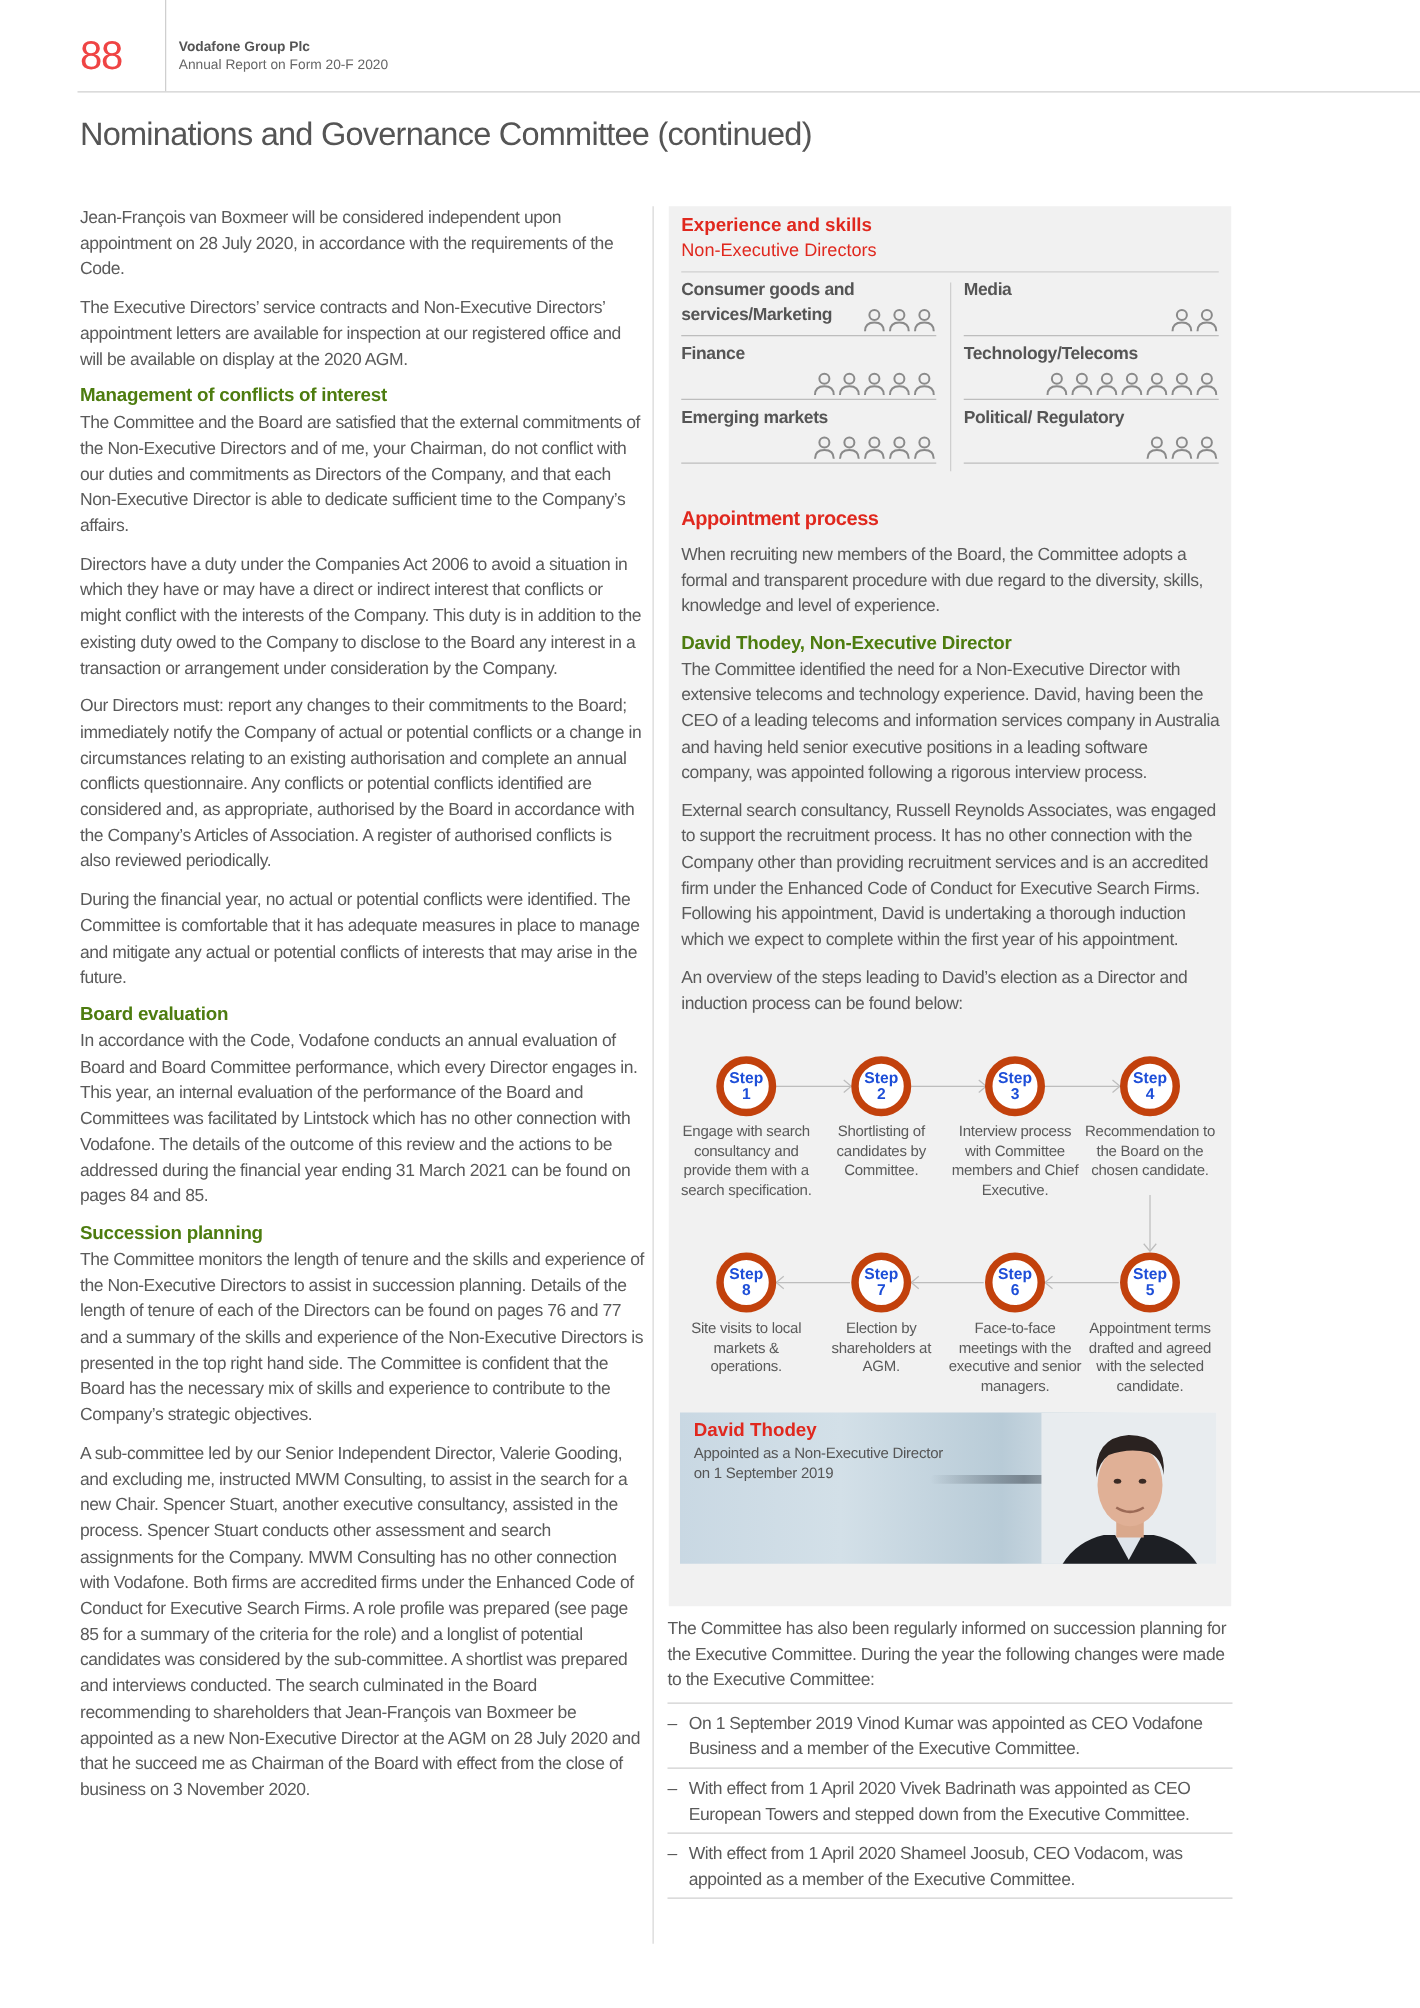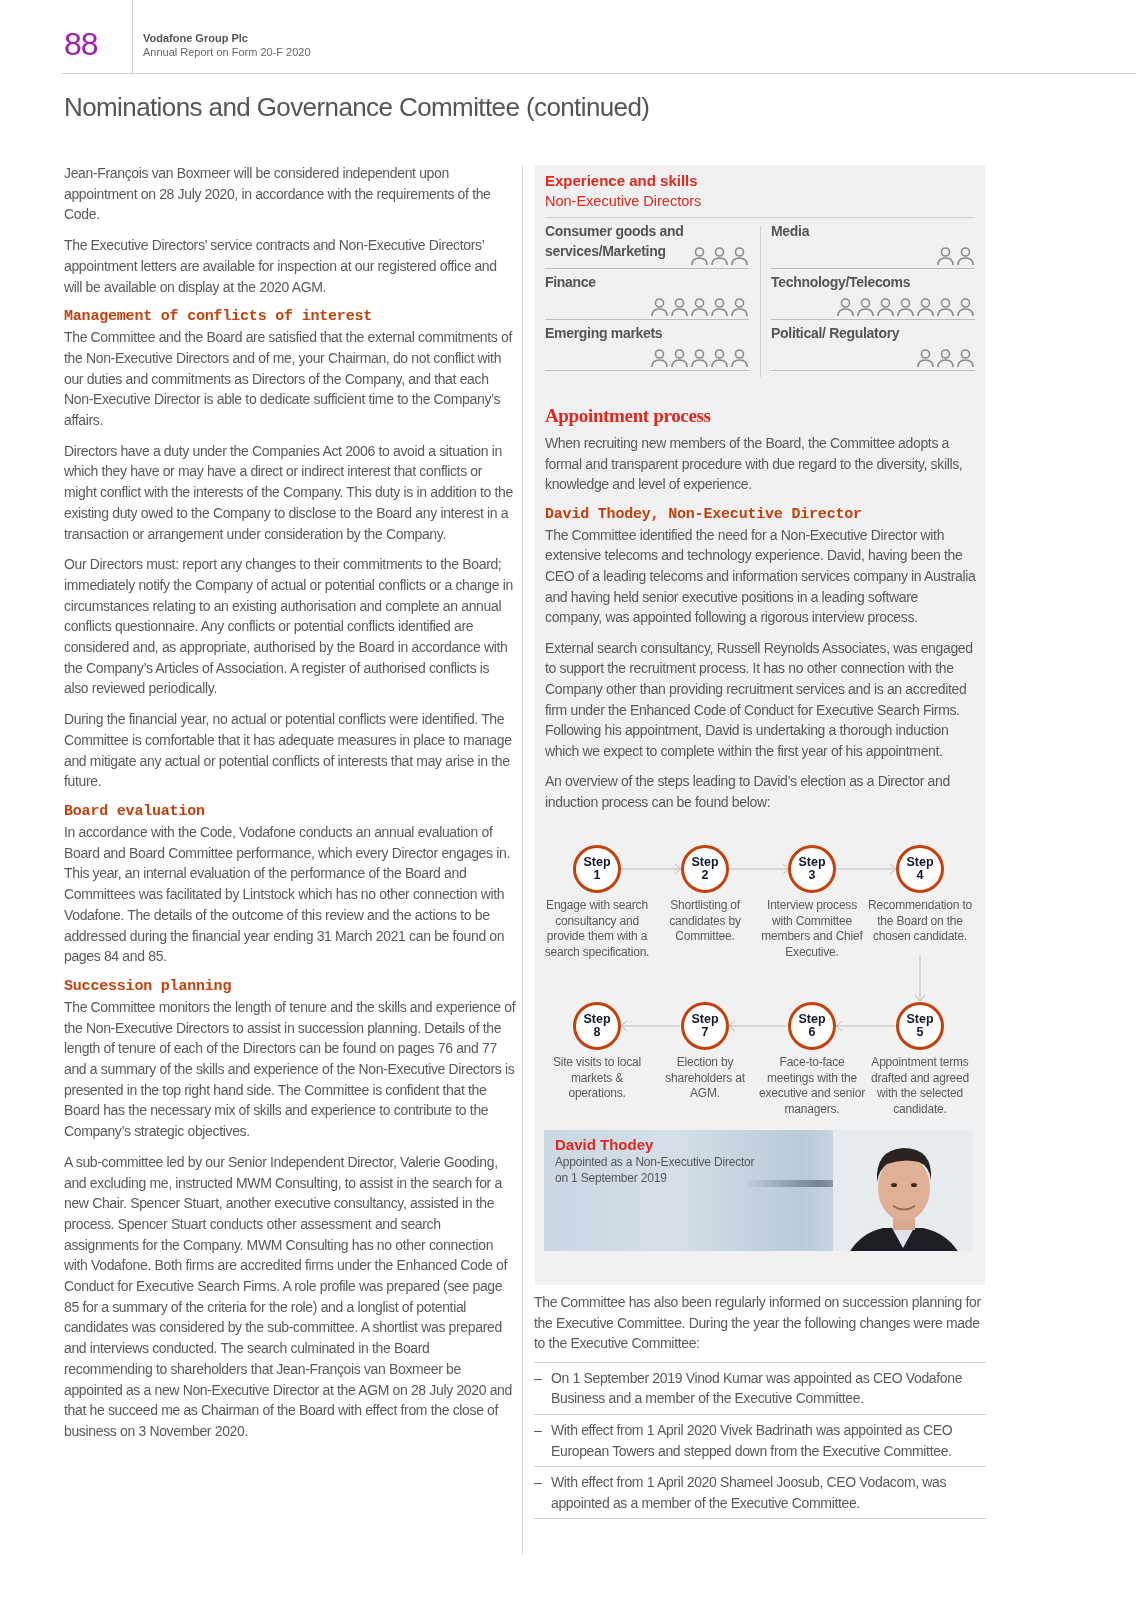--- a/index.html
+++ b/index.html
@@ -1,51 +1,51 @@
 <!DOCTYPE html>
 <html><head>
 <meta charset="utf-8">
 <style>
   * { box-sizing: border-box; margin: 0; padding: 0; }
   html, body { width: 1136px; height: 1606px; background: #ffffff; }
   body { position: relative; font-family: "Liberation Sans", sans-serif; color: #555555; overflow: hidden; }
 
-  .page-num { position: absolute; left: 64px; top: 26px; font-size: 32px; color: #a21caf; font-weight: 300; letter-spacing: -1px; }
+  .page-num { position: absolute; left: 64px; top: 26px; font-size: 32px; color: #ef4444; font-weight: 300; letter-spacing: -1px; }
   .header-vrule { position: absolute; left: 132px; top: 0; width: 1px; height: 73px; background: #cfcfcf; }
   .company { position: absolute; left: 143px; top: 32px; font-size: 11px; font-weight: bold; color: #555; }
   .report { position: absolute; left: 143px; top: 46px; font-size: 11px; color: #666; }
   .header-hrule { position: absolute; left: 62px; right: 0; top: 73px; height: 1px; background: #cfcfcf; }
   .page-title { position: absolute; left: 64px; top: 92px; font-size: 26px; color: #555; letter-spacing: -0.6px; font-weight: normal; }
 
   .col-left { position: absolute; left: 64px; top: 163px; width: 452px; font-size: 14px; line-height: 20.7px; color: #5a5a5a; letter-spacing: -0.35px; }
   .col-left p { margin-bottom: 10px; }
-  .col-left h3, .panel h3 { color: #c2410c; font-size: 15px; font-weight: bold; line-height: 20px; letter-spacing: -0.2px; font-family: Liberation Mono, monospace; }
+  .col-left h3, .panel h3 { color: #4d7c0f; font-size: 15px; font-weight: bold; line-height: 20px; letter-spacing: -0.2px; }
 
   .mid-rule { position: absolute; left: 522px; top: 165px; width: 1px; height: 1390px; background: #d8d8d8; }
 
   .panel { position: absolute; left: 535px; top: 165px; width: 450px; height: 1120px; background: #f1f1f1; }
   .skills { position: absolute; left: 10px; top: 6px; width: 430px; }
   .skills-title { color: #e0281e; font-weight: bold; font-size: 15px; line-height: 20px; }
   .skills-sub { color: #e0281e; font-size: 14.5px; line-height: 20px; margin-bottom: 6px; }
   .skills-hrule { height: 1px; background: #cfcfcf; }
   .skills-grid { position: relative; display: grid; grid-template-columns: 204px 204px; column-gap: 22px; }
   .skills-vrule { position: absolute; left: 215px; top: 8px; bottom: -6px; width: 1px; background: #cfcfcf; }
   .skill-cell { position: relative; height: 51px; border-bottom: 1px solid #bdbdbd; font-size: 14px; line-height: 20px; color: #555; letter-spacing: -0.3px; padding-top: 3px; }
   .skill-label { width: 150px; font-weight: bold; }
   .icons { position: absolute; right: 0; bottom: 2px; display: flex; gap: 1px; }
   .person { width: 19px; height: 20px; display: block; }
 
   .appt { position: absolute; left: 10px; top: 238px; width: 432px; font-size: 14px; line-height: 20.6px; color: #5a5a5a; letter-spacing: -0.35px; }
-  .appt h2 { color: #e0281e; font-size: 19px; font-weight: bold; line-height: 26px; margin-bottom: 4px; font-family: Liberation Serif, serif; }
+  .appt h2 { color: #e0281e; font-size: 16px; font-weight: bold; line-height: 26px; margin-bottom: 4px; }
   .appt p { margin-bottom: 10px; }
 
   .steps { position: absolute; left: 0; top: 683px; width: 450px; height: 280px; }
   .steps svg.arrows { position: absolute; left: 0; top: 0; width: 450px; height: 280px; }
   .step { position: absolute; width: 110px; text-align: center; }
-  .step-circle { width: 48px; height: 48px; border-radius: 50%; background: #fff; border: 3px solid #c2410c; margin: 0 auto; display: flex; flex-direction: column; justify-content: center; align-items: center; color: #0f172a; font-weight: bold; font-size: 12.5px; line-height: 13px; }
+  .step-circle { width: 48px; height: 48px; border-radius: 50%; background: #fff; border: 6px solid #c2410c; margin: 0 auto; display: flex; flex-direction: column; justify-content: center; align-items: center; color: #1d4ed8; font-weight: bold; font-size: 12.5px; line-height: 13px; }
   .step-text { margin-top: 5px; font-size: 12px; line-height: 15.7px; color: #5a5a5a; letter-spacing: -0.2px; }
 
   .profile { position: absolute; left: 9px; top: 965px; width: 429px; height: 121px; overflow: hidden;
              background: linear-gradient(90deg, #c9d8e3 0%, #d3e0e8 30%, #b8cbd7 60%, #e9eef2 85%, #eef1f4 100%); }
   .profile-streak { position: absolute; left: 200px; top: 50px; width: 150px; height: 7px; background: linear-gradient(90deg, rgba(60,70,80,0), rgba(60,70,80,0.55), rgba(60,70,80,0)); border-radius: 4px; }
   .profile-name { position: absolute; left: 11px; top: 6px; color: #e0281e; font-weight: bold; font-size: 15px; line-height: 18px; }
   .profile-caption { position: absolute; left: 11px; top: 25px; width: 200px; font-size: 12px; line-height: 15.5px; color: #555; letter-spacing: -0.2px; }
   .photo { position: absolute; right: 0; top: 0; width: 140px; height: 137px; }
 
   .bottom-right { position: absolute; left: 534px; top: 1292px; width: 452px; font-size: 14px; line-height: 20.6px; color: #5a5a5a; letter-spacing: -0.35px; }

